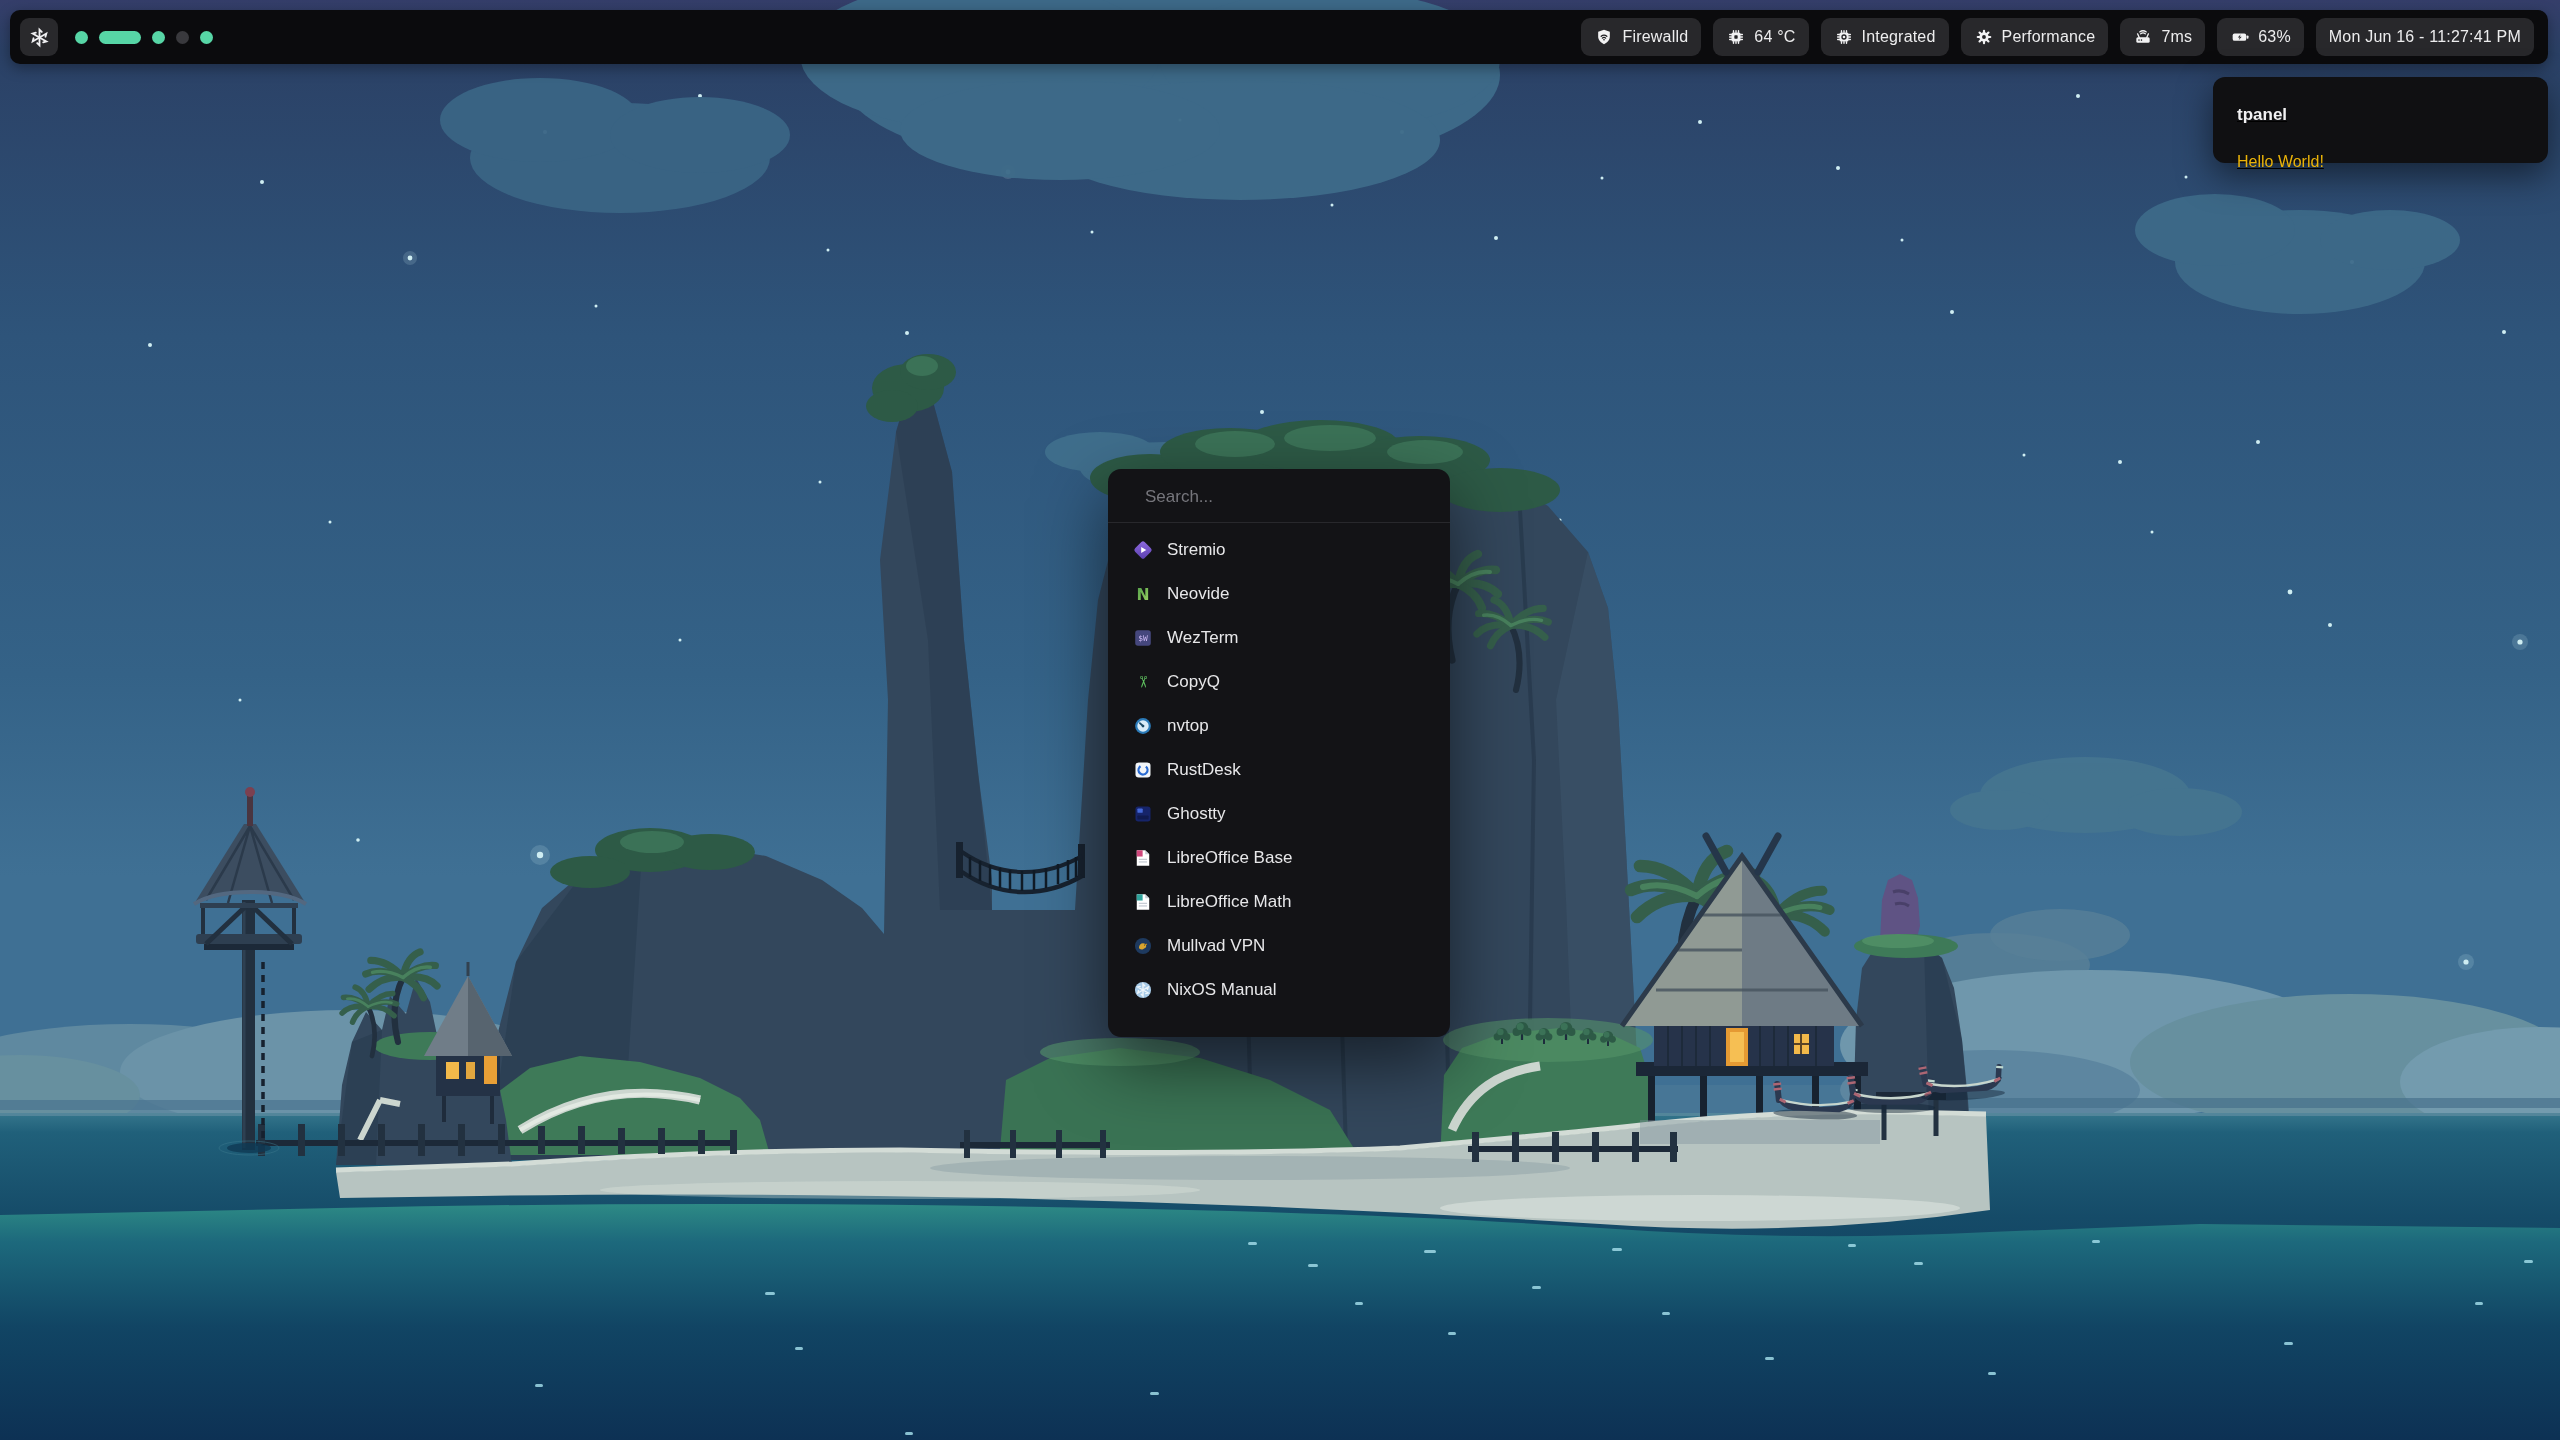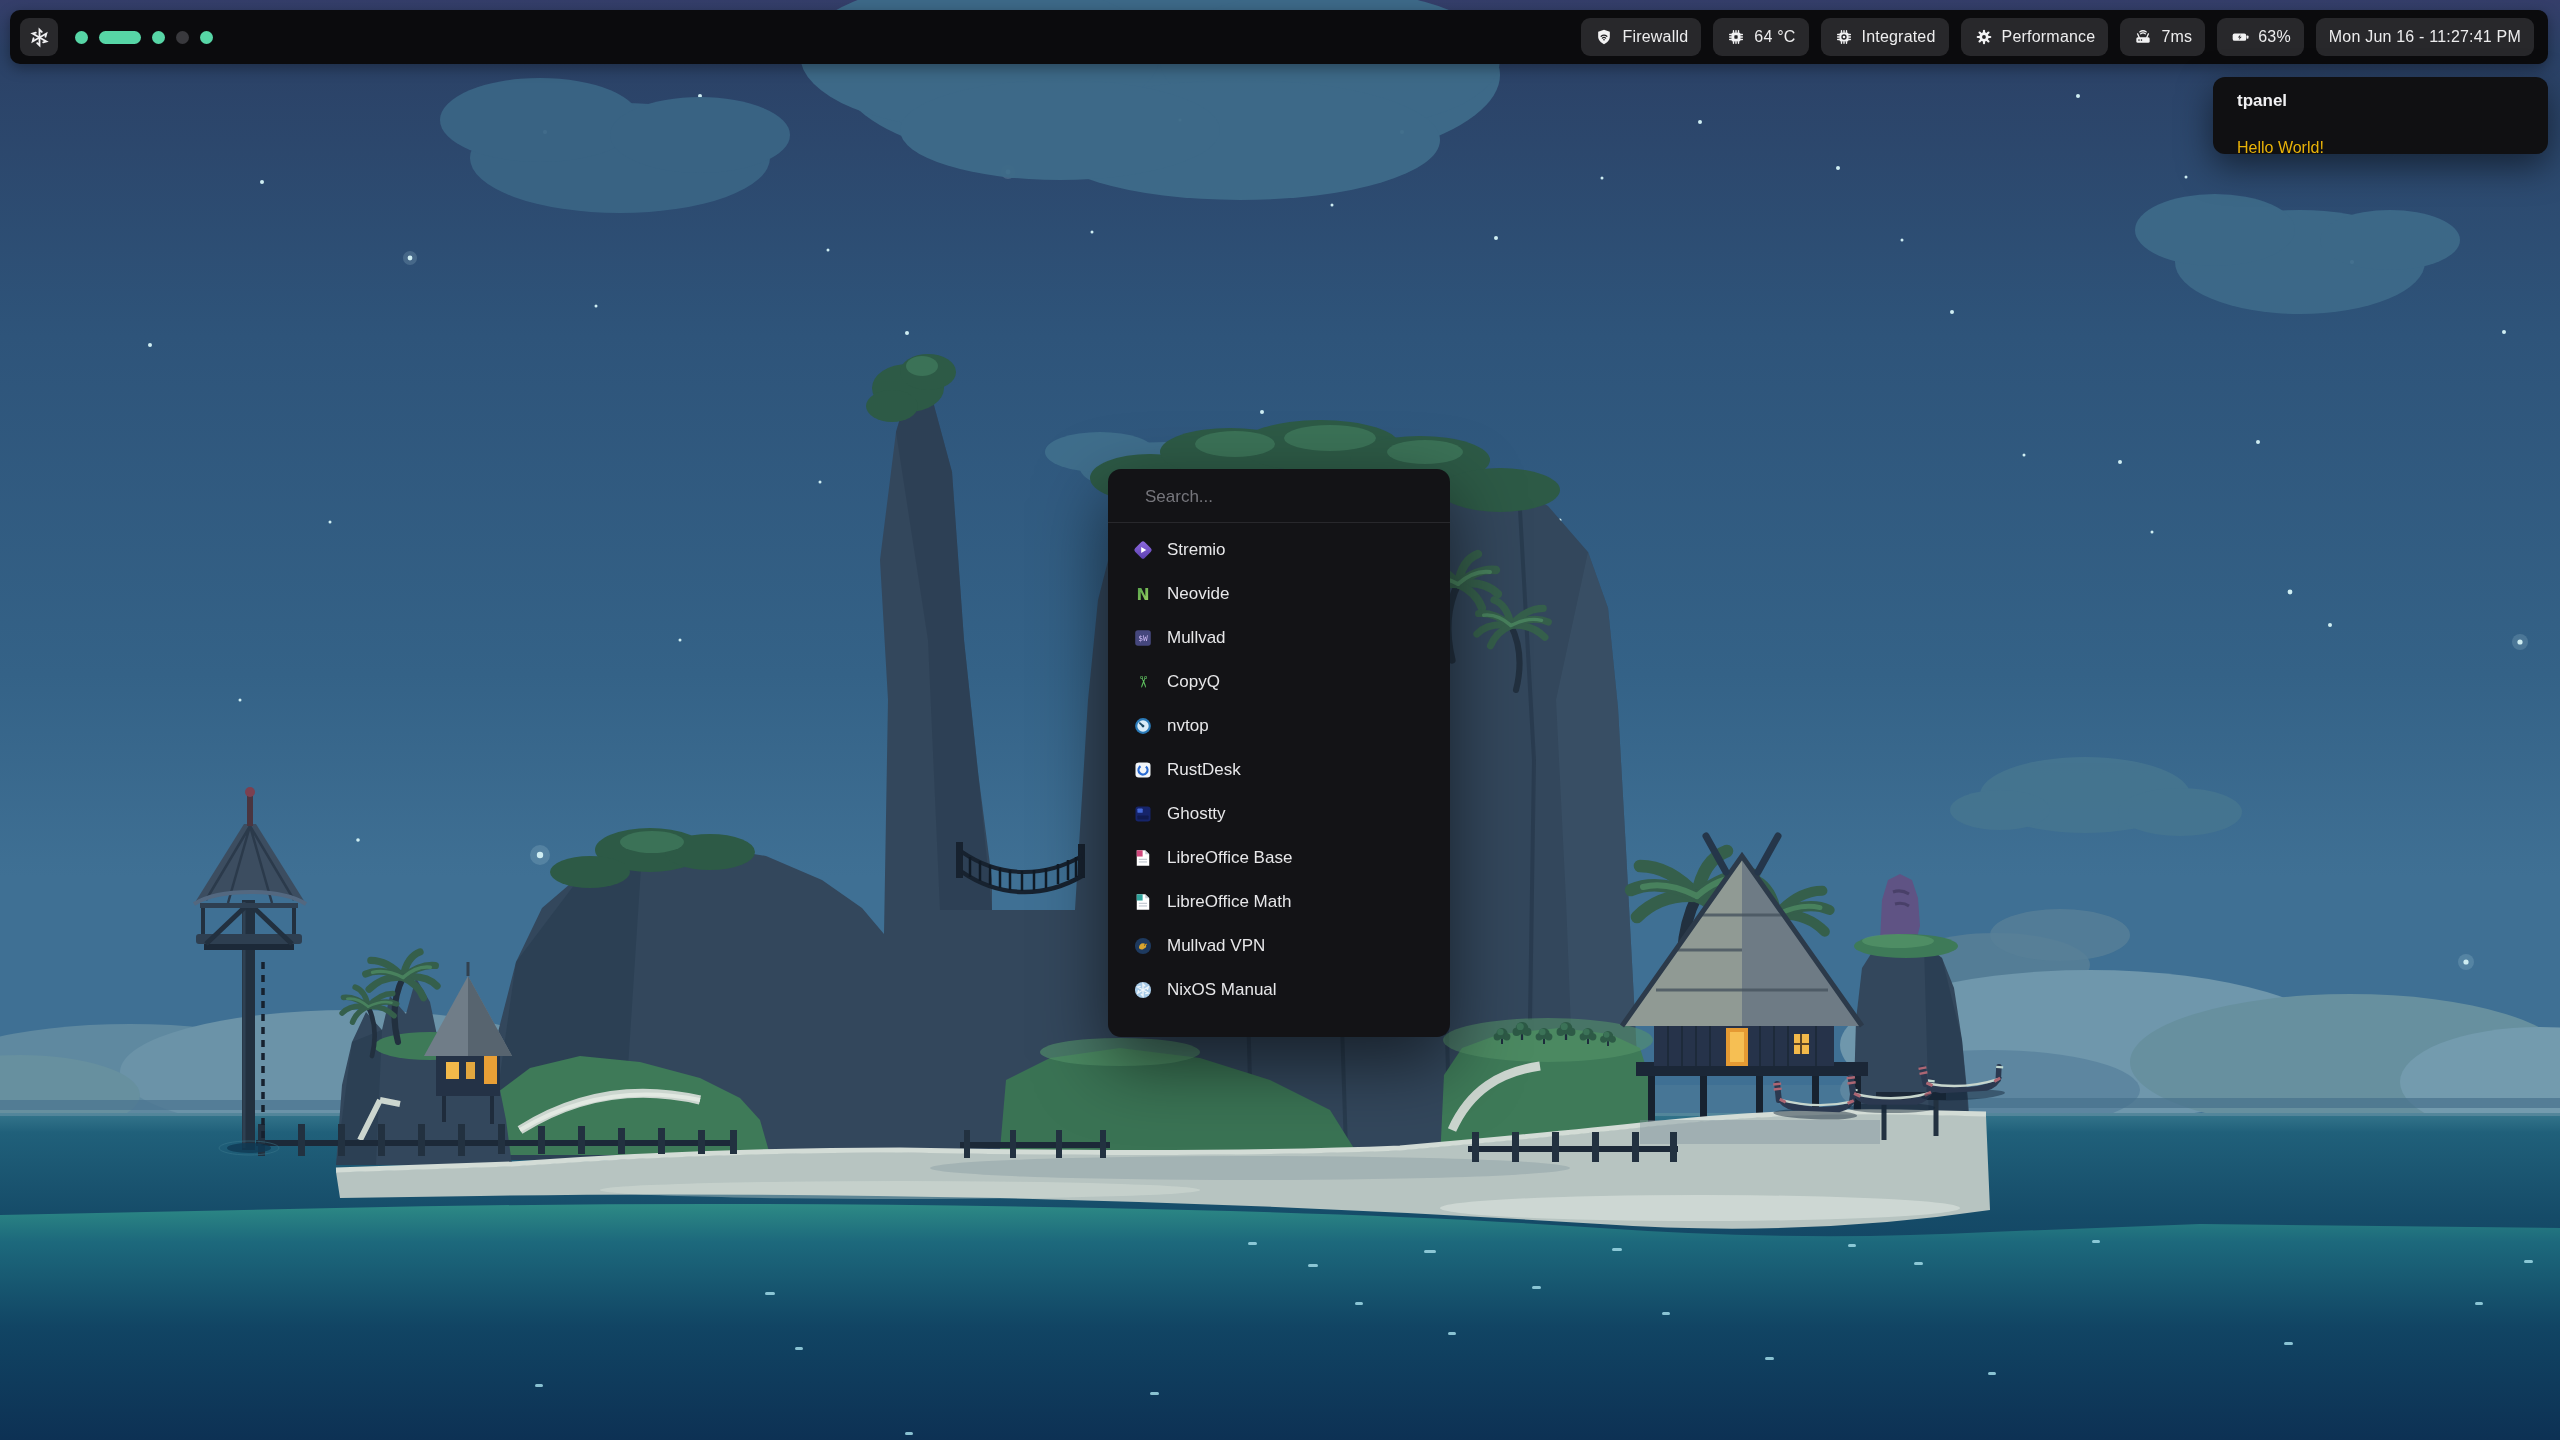--- a/index.html
+++ b/index.html
@@ -18,23 +18,23 @@
   .ws{width:13px;height:13px;border-radius:50%;background:#57d6a6;cursor:pointer;}
   .ws.active{width:42px;border-radius:7px;}
   .ws.empty{background:#39393d;}
   .spacer{flex:1;}
   .widgets{display:flex;align-items:center;gap:12px;}
   .widget{height:38px;background:#28282b;border-radius:9px;display:flex;align-items:center;
           gap:8px;padding:0 13px;color:#ededee;font-size:16px;letter-spacing:.2px;cursor:pointer;}
   .widget svg{width:20px;height:20px;flex:none;}
 
   
-  .notification{position:absolute;left:2213px;top:77px;width:335px;height:77px;background:#101012;
-                border-radius:12px;box-sizing:border-box;padding:14px 24px;
-                box-shadow:0 12px 34px rgba(0,0,0,.5);cursor:pointer;}
+  .notification{position:absolute;left:2213px;top:77px;width:335px;height:86px;background:#101012;
+                border-radius:12px;box-sizing:border-box;padding:28px 24px;
+                box-shadow:0 12px 34px rgba(0,0,0,.5);cursor:pointer;text-decoration:underline;}
   .notif-title{font-weight:bold;font-size:17px;color:#f1f1f3;}
   .notif-body{margin-top:28px;font-size:16px;color:#eab308;}
 
   
   .launcher{position:absolute;left:1108px;top:469px;width:342px;height:568px;background:#131316;
             border-radius:13px;overflow:hidden;box-shadow:0 26px 70px rgba(0,0,0,.55);}
   .search{display:block;width:100%;box-sizing:border-box;background:transparent;border:none;
           outline:none;border-bottom:1px solid #28282c;padding:18px 37px 15px;font-size:17px;
           color:#c8c8cc;font-family:"Liberation Sans",sans-serif;}
   .search::placeholder{color:#76767c;opacity:1;}
@@ -681,21 +681,21 @@
         <div class="app-row">
     <svg viewBox="0 0 24 24">
             <use href="#app-neovide"></use>
           </svg>
     <span class="alabel">Neovide</span>
   </div>
         <div class="app-row">
     <svg viewBox="0 0 24 24">
             <use href="#app-wezterm"></use>
           </svg>
-    <span class="alabel">Mullvad</span>
+    <span class="alabel">WezTerm</span>
   </div>
         <div class="app-row">
     <svg viewBox="0 0 24 24">
             <use href="#app-copyq"></use>
           </svg>
     <span class="alabel">CopyQ</span>
   </div>
         <div class="app-row">
     <svg viewBox="0 0 24 24">
             <use href="#app-nvtop"></use>

